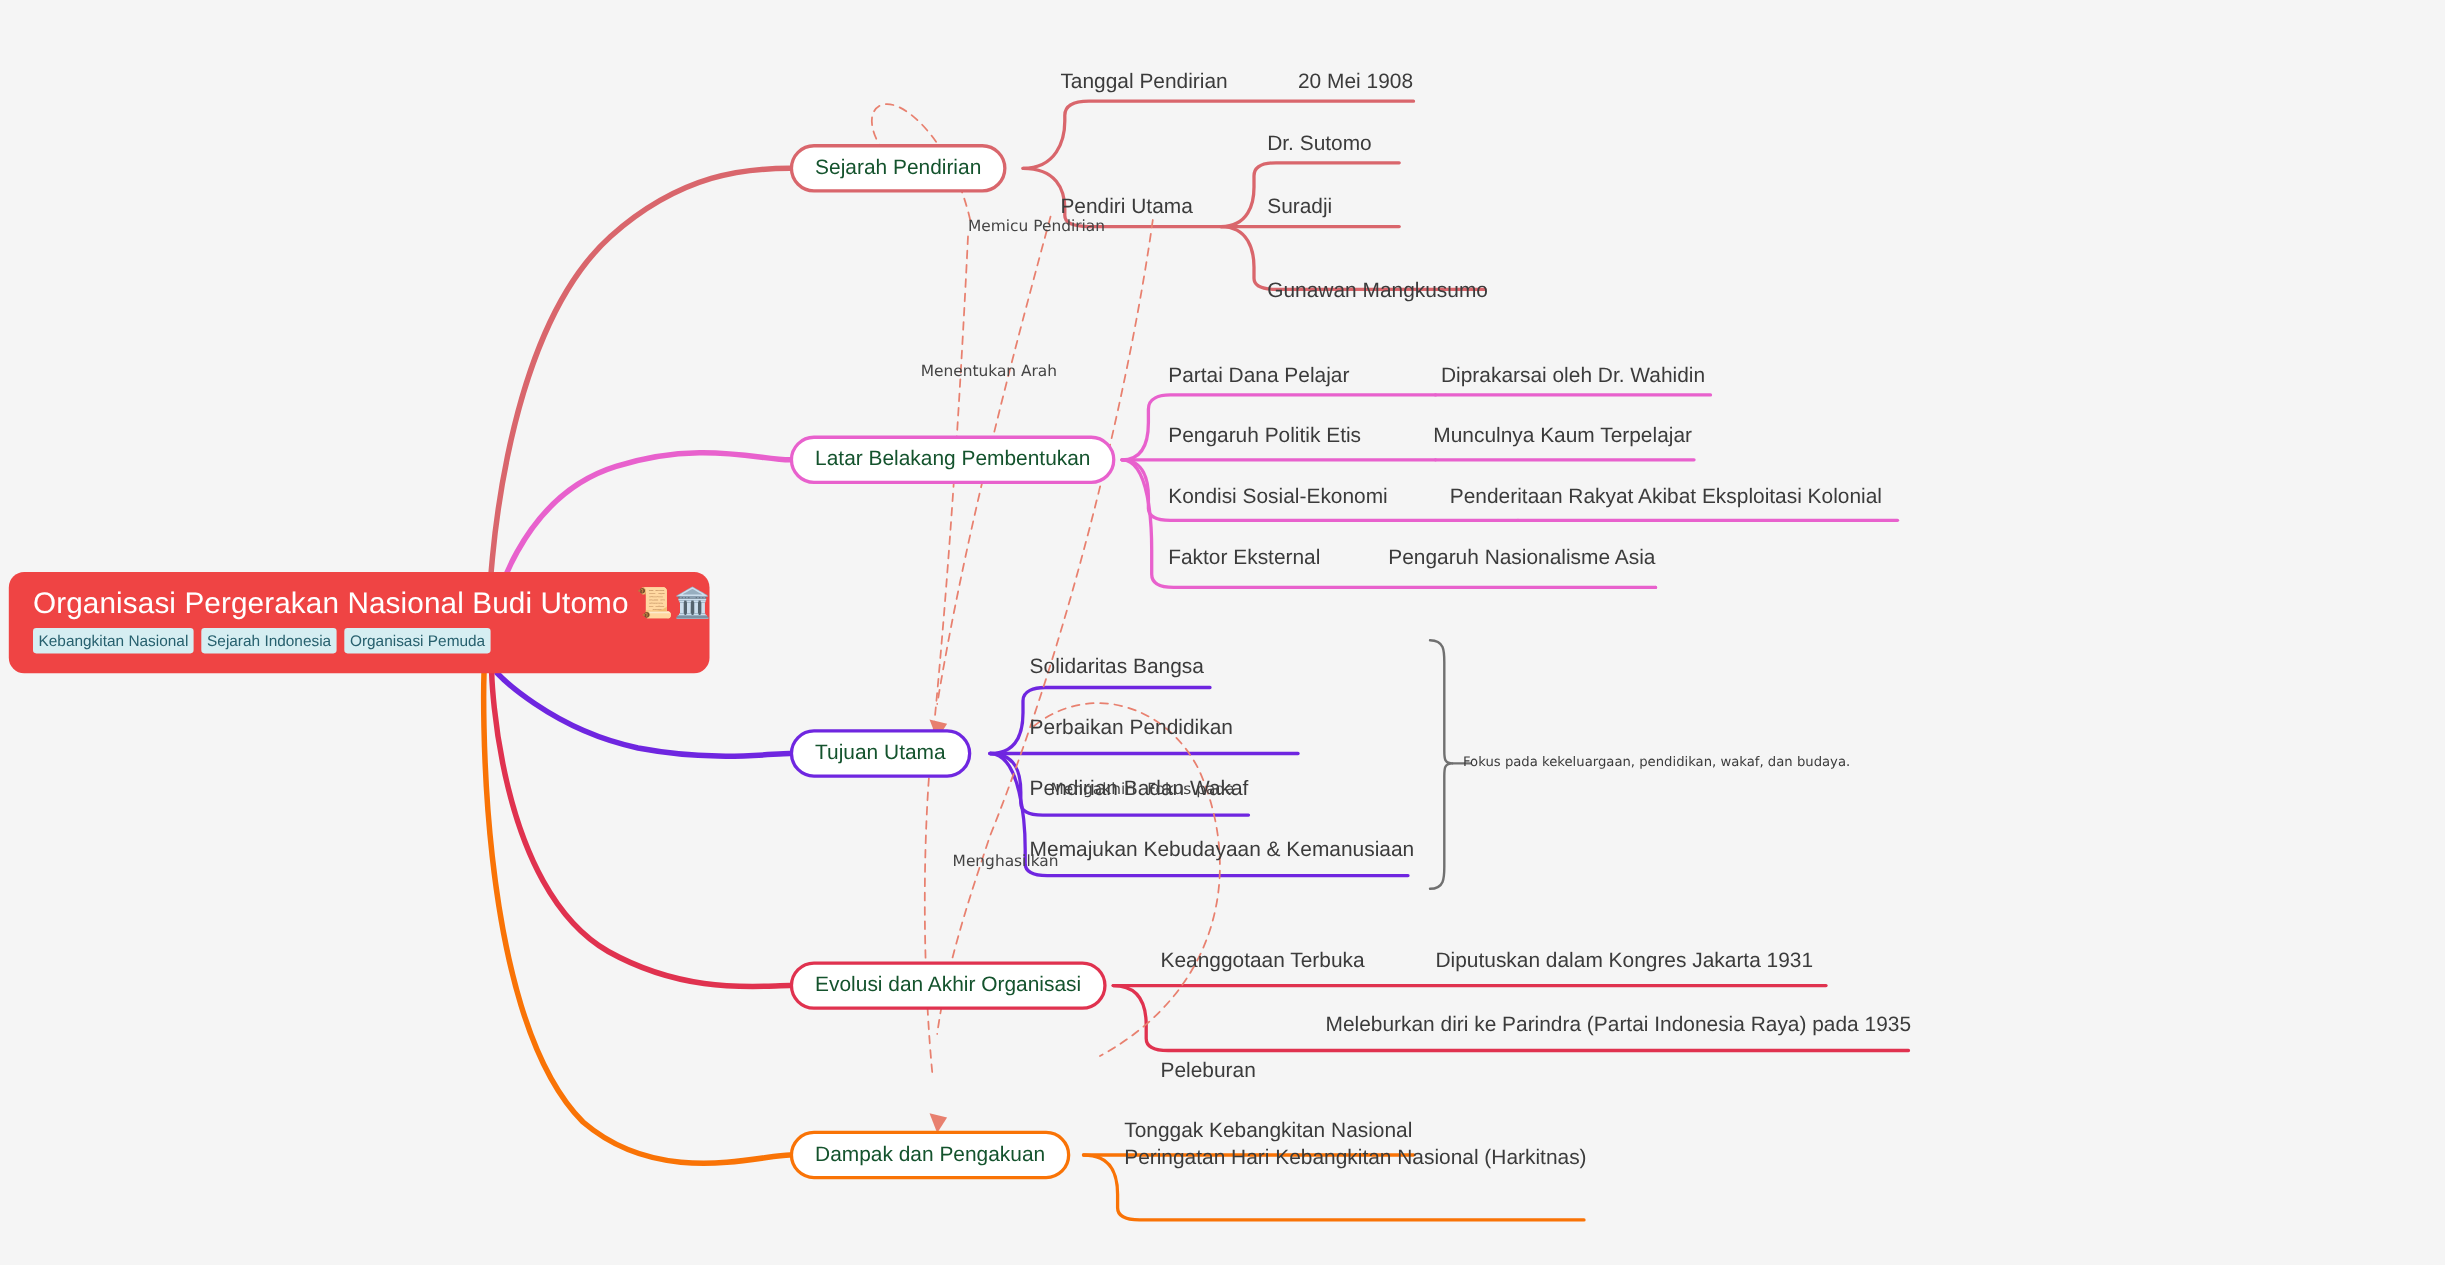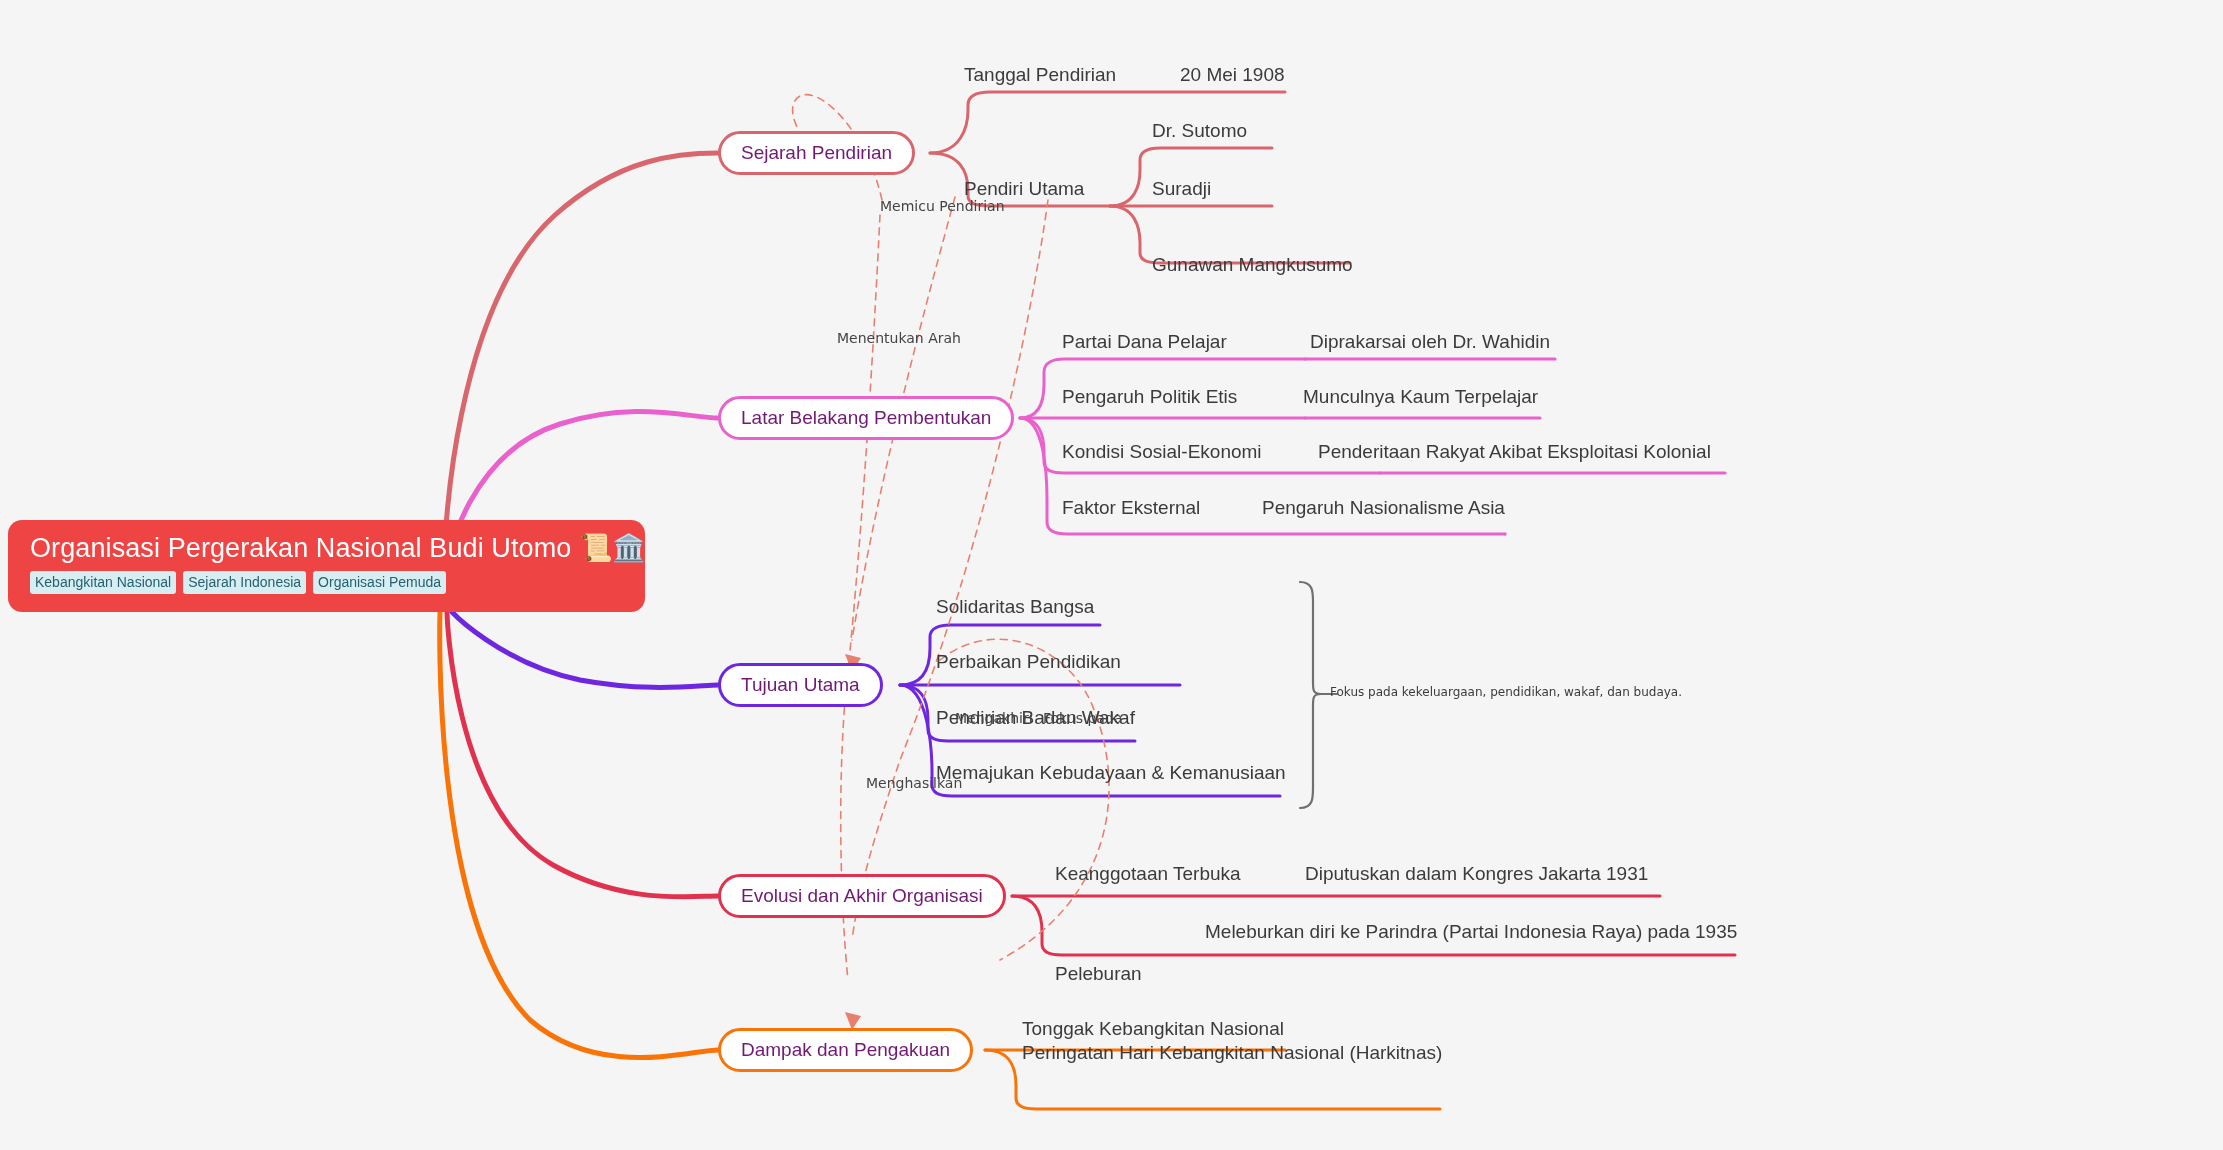--- a/index.html
+++ b/index.html
@@ -66,21 +66,21 @@
     border-radius: 22px;
     border: 3px solid #000;
     box-sizing: border-box;
     height: 44px;
     display: flex;
     align-items: center;
     justify-content: center;
     padding: 0 20px;
     white-space: nowrap;
     font-size: 19px;
-    color: #701a75;
+    color: #14532d;
     font-family: "Liberation Sans", sans-serif;
   }
 
   
   .node-label {
     position: absolute;
     white-space: nowrap;
     font-size: 19px;
     color: #3b3b3b;
     font-family: "Liberation Sans", sans-serif;

